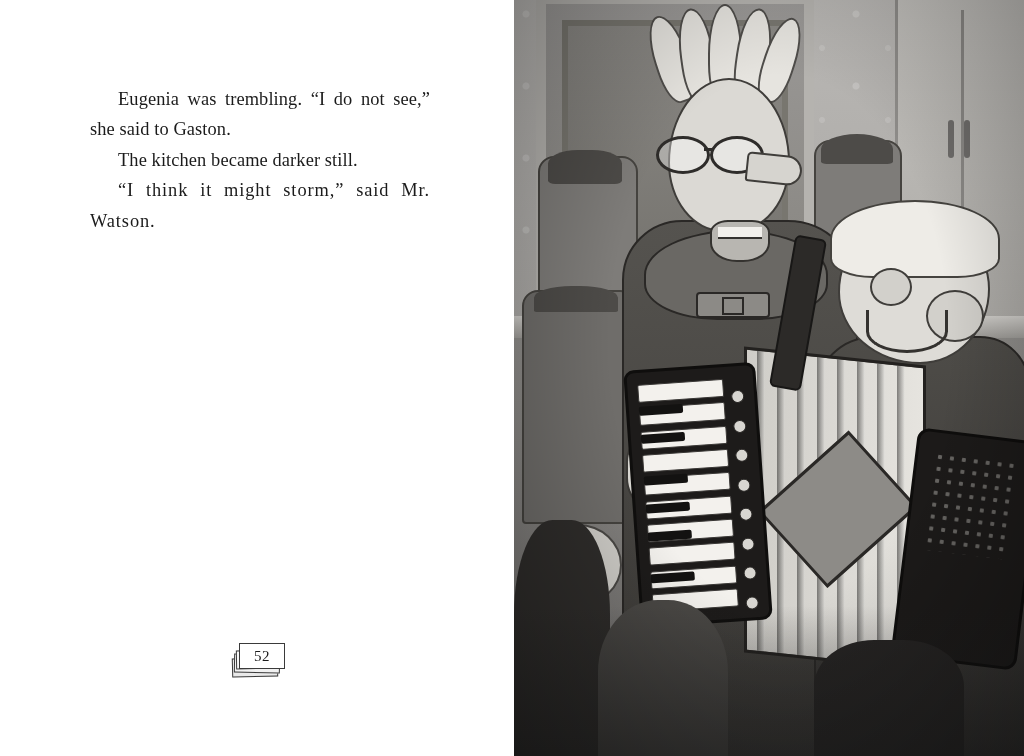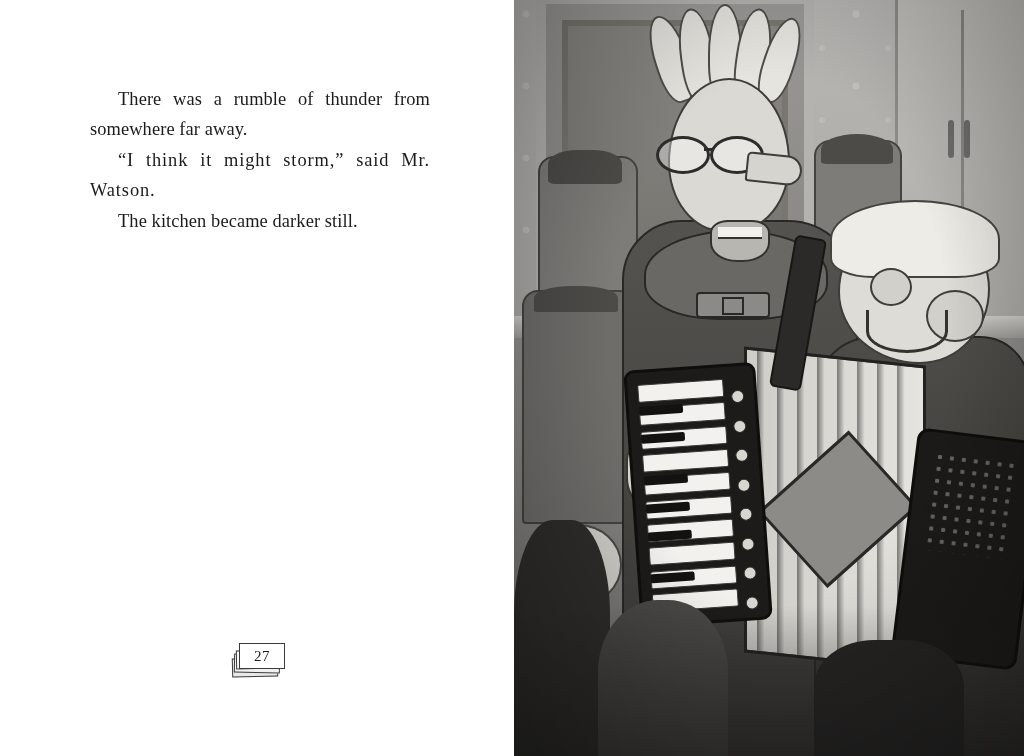--- a/index.html
+++ b/index.html
@@ -497,31 +497,31 @@
     border-radius: 6px;
   }
 </style>
 </head>
 <body>
 
 <div class="spread">
 
   <div class="page-left">
     <div class="text-block">
-      <p class="para">There was a rumble of thunder from somewhere far away.</p>
+      <p class="para">Eugenia was trembling. “I do not see,” she said to Gaston.</p>
+      <p class="para">The kitchen became darker still.</p>
       <p class="para loose">“I think it might storm,” said Mr. Watson.</p>
-      <p class="para">The kitchen became darker still.</p>
     </div>
 
     <div class="folio">
       <div class="sheet s1"></div>
       <div class="sheet s2"></div>
       <div class="sheet s3"></div>
       <div class="sheet s4">
-        <span class="num">27</span>
+        <span class="num">52</span>
       </div>
     </div>
   </div>
 
   <div class="page-right">
     <div class="illus">
 
       <div class="wall"></div>
       <div class="wall-pattern"></div>
       <div class="doorframe"></div>

